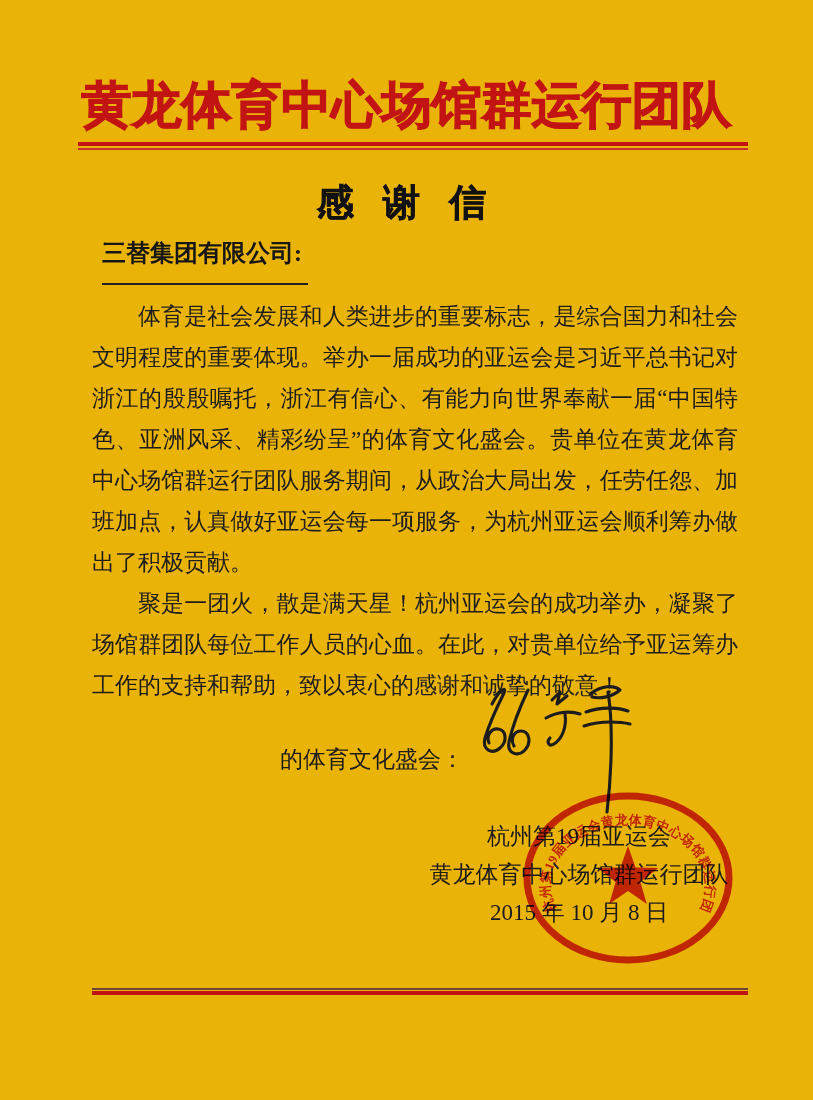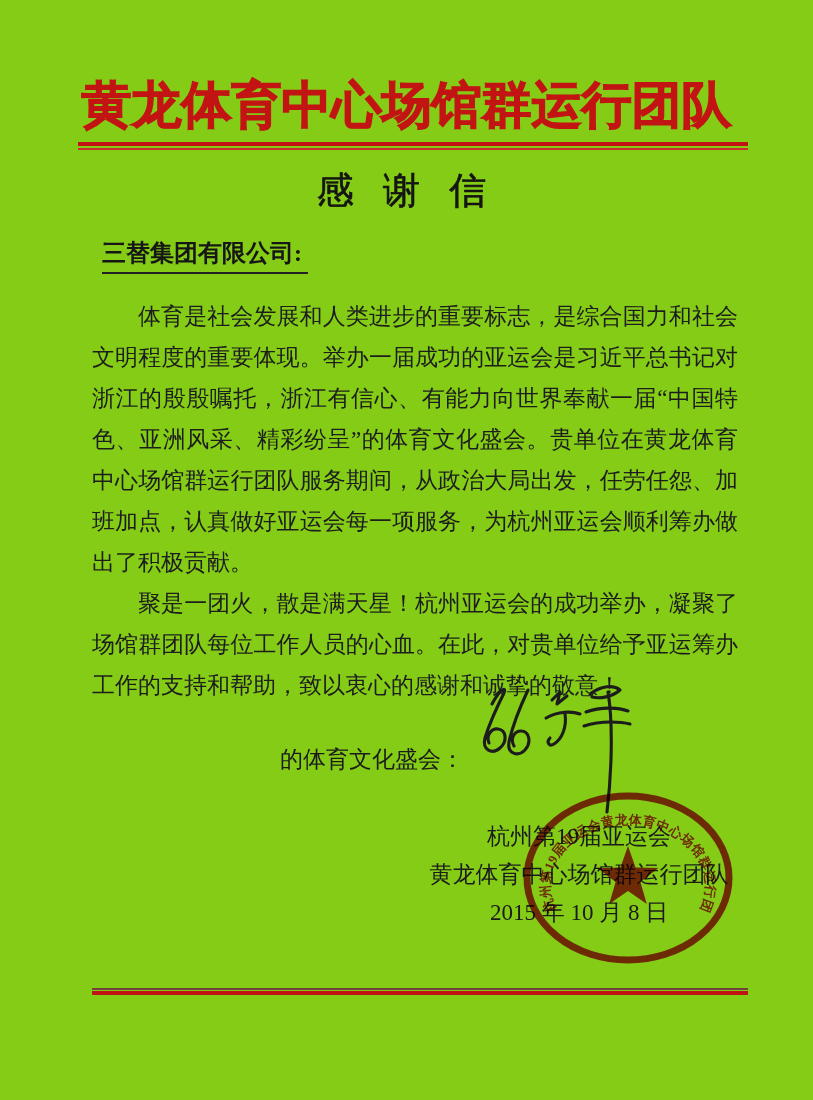--- a/index.html
+++ b/index.html
@@ -1,43 +1,43 @@
 <!DOCTYPE html>
 <html><head>
 <meta charset="utf-8">
 <style>
   html,body { margin:0; padding:0; background:#e9e9e9; }
   .page {
     position:relative; width:813px; height:1100px; margin:0 auto;
-    background:#84cc16; overflow:hidden;
+    background:#eab308; overflow:hidden;
     font-family:"Liberation Serif","DejaVu Serif",serif;
     color:#1d1d1d;
   }
   .letterhead {
     position:absolute; top:72px; left:0; width:100%;
     text-align:center; white-space:nowrap;
     font-size:50px; font-weight:700; color:#c31414;
     -webkit-text-stroke:1.2px #c31414;
     letter-spacing:0;
   }
   .title-rule { position:absolute; top:142px; left:78px; width:670px; }
   .title-rule .thick { height:4px; background:#c31414; }
   .title-rule .gap   { height:2px; }
   .title-rule .thin  { height:2px; background:#c83030; }
 
   .doc-title {
-    position:absolute; top:166px; left:0; width:100%;
-    text-align:center; font-size:37px; font-weight:400;
+    position:absolute; top:178px; left:0; width:100%;
+    text-align:center; font-size:37px; font-weight:700;
     letter-spacing:10px; -webkit-text-stroke:0.6px #111;
     color:#151515;
   }
   .salutation {
     position:absolute; top:237px; left:102px;
     font-size:24px; font-weight:700; color:#161616;
-    border-bottom:2px solid #222; padding:0 6px 3px 0;
+    border-bottom:2px solid #222; padding:0 6px 14px 0;
   }
   .body-text {
     position:absolute; top:296px; left:92px; width:646px;
     font-size:23px; line-height:41px; text-align:justify;
     color:#1d1d1d;
   }
   .body-text p { margin:0; text-indent:2em; }
 
   .sign-label {
     position:absolute; top:744px; left:280px;

